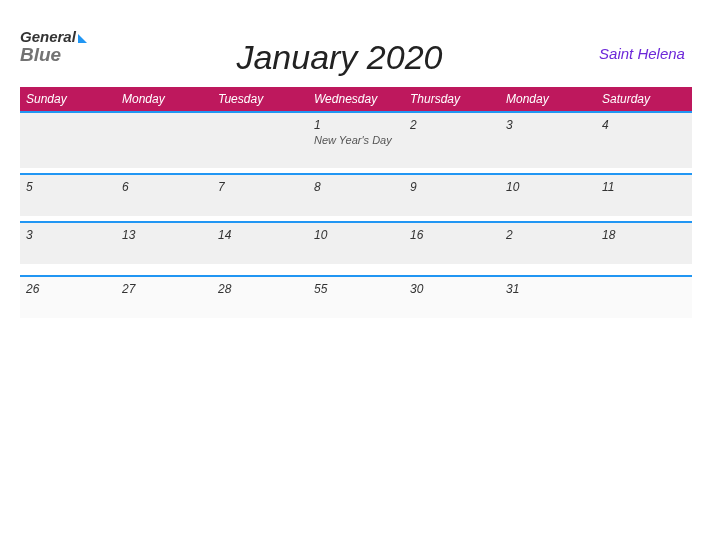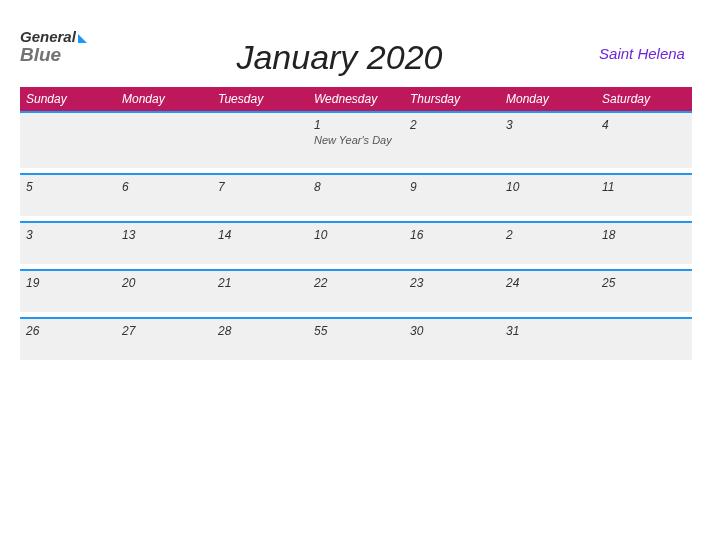--- a/index.html
+++ b/index.html
@@ -221,43 +221,20 @@
           <td>
             <span class="day-number">2</span>
           </td>
           <td>
             <span class="day-number">18</span>
           </td>
         </tr>
         <tr class="spacer-row">
           <td colspan="7"></td>
         </tr>
-        <tr>
-          <td>
-            <span class="day-number">19</span>
-          </td>
-          <td>
-            <span class="day-number">20</span>
-          </td>
-          <td>
-            <span class="day-number">21</span>
-          </td>
-          <td>
-            <span class="day-number">22</span>
-          </td>
-          <td>
-            <span class="day-number">23</span>
-          </td>
-          <td>
-            <span class="day-number">24</span>
-          </td>
-          <td>
-            <span class="day-number">25</span>
-          </td>
-        </tr>
         <tr class="spacer-row">
           <td colspan="7"></td>
         </tr>
         <tr>
           <td>
             <span class="day-number">26</span>
           </td>
           <td>
             <span class="day-number">27</span>
           </td>

